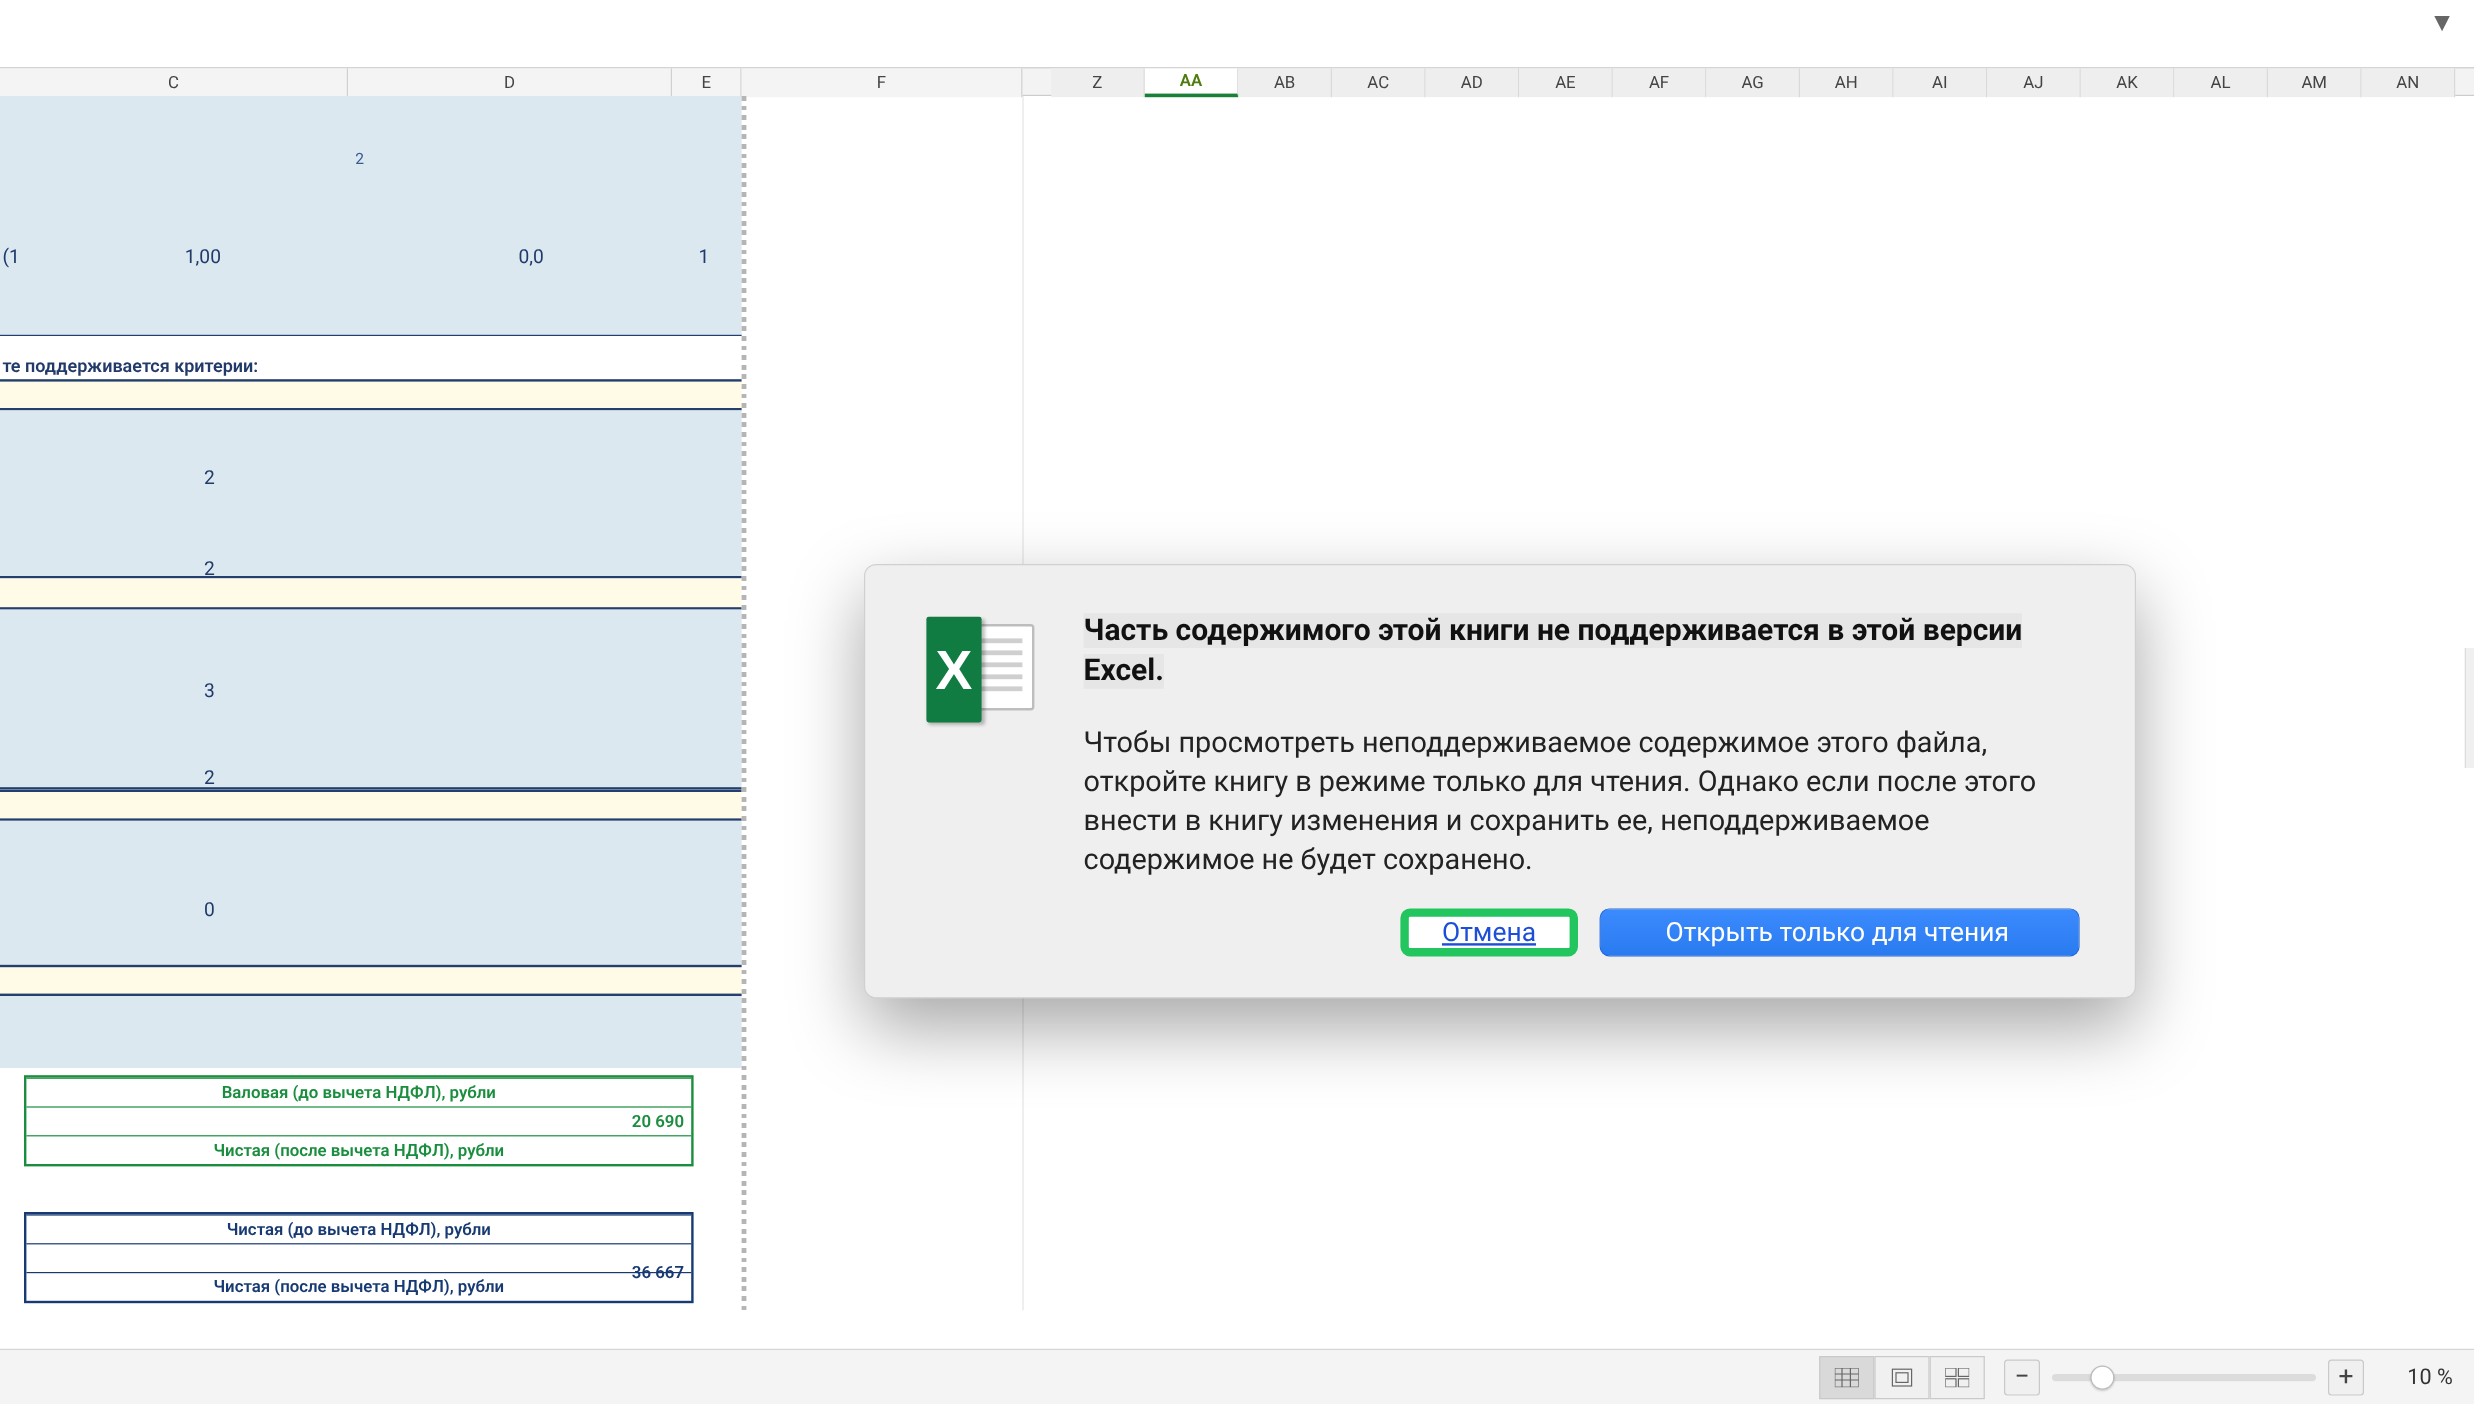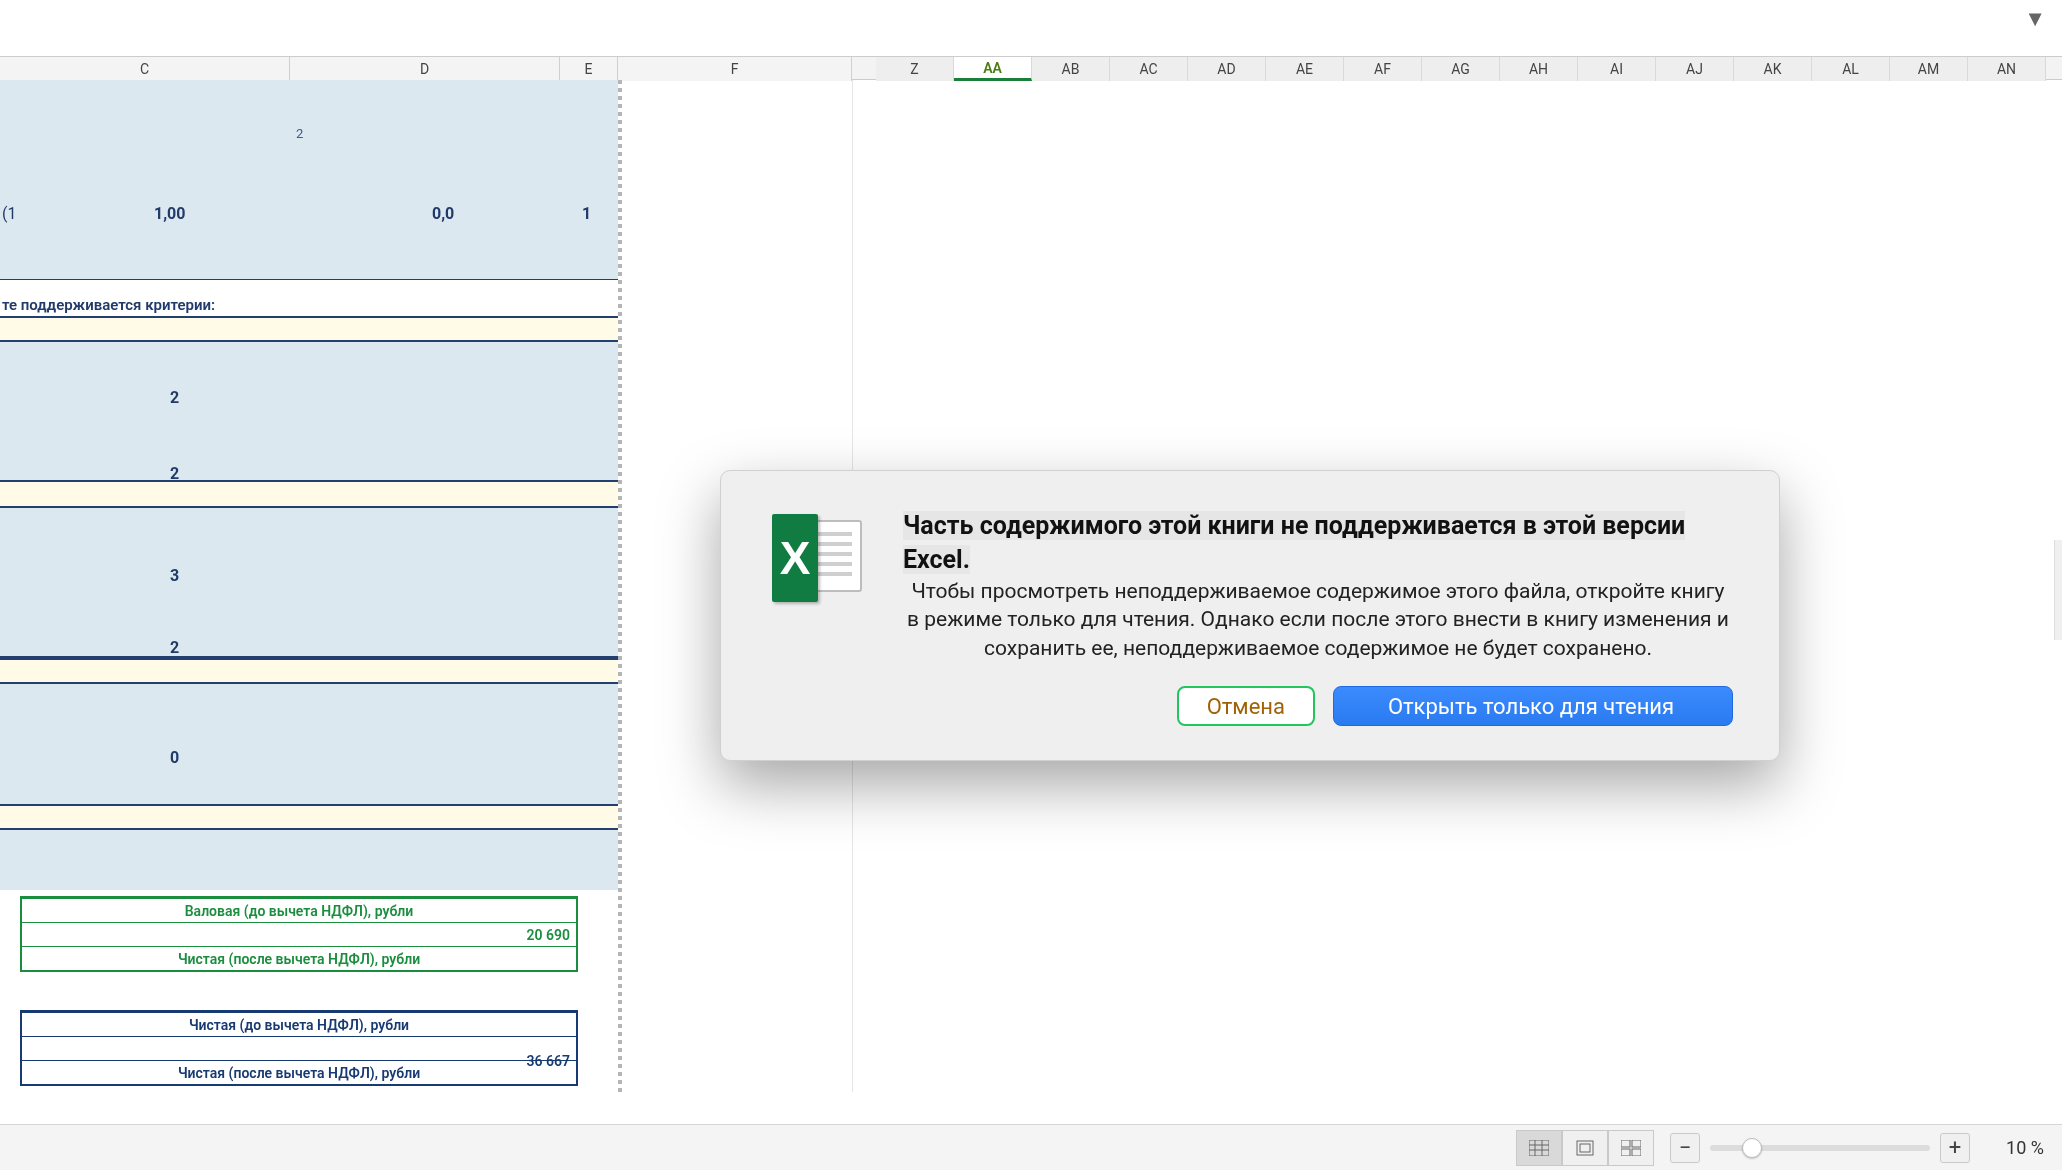--- a/index.html
+++ b/index.html
@@ -12,21 +12,21 @@
 .col-headers{position:absolute;top:56px;left:0;right:0;height:24px;border-top:1px solid #ccc;border-bottom:1px solid #ccc;background:#f3f3f3;display:flex;}
 .ch{height:24px;display:flex;align-items:center;justify-content:center;font-size:14px;color:#444;border-right:1px solid #d9d9d9;background:#eee;}
 .ch.sel{background:#fff;color:#4d7c0f;font-weight:600;border-bottom:3px solid #1a7f37;}
 .ch.pad{background:#f4f4f4;border-right:1px solid #d0d0d0;}
 
 
 .sheet{position:absolute;top:80px;left:0;width:618px;bottom:78px;}
 .zone{position:absolute;left:0;}
 .blue{background:#dce8f0;}
 .yellow{background:#fffbe6;}
-.vcell{position:absolute;font-size:16px;color:#213a6a;font-weight:700;}
+.vcell{position:absolute;font-size:16px;color:#213a6a;font-weight:400;}
 .lbl{position:absolute;font-size:15px;color:#213a6a;font-weight:600;}
 .tbl-green{position:absolute;left:20px;width:558px;border:2px solid #1a8e3e;}
 .tr-g{height:24px;border-top:1px solid #1a8e3e;display:flex;align-items:center;}
 .td-g{flex:1;text-align:center;font-size:14px;font-weight:600;color:#1a8e3e;}
 .td-g.r{text-align:right;padding-right:6px;}
 .tbl-blue{position:absolute;left:20px;width:558px;border:2px solid #183a72;}
 .tr-b{height:24px;border-top:1px solid #183a72;display:flex;align-items:center;}
 .td-b{flex:1;text-align:center;font-size:14px;font-weight:600;color:#183a72;}
 .td-b.r{text-align:right;padding-right:6px;margin-top:24px;}
 .u{}
@@ -37,24 +37,24 @@
 .overlay{position:absolute;inset:0;}
 .dialog{position:absolute;top:470px;left:720px;width:1060px;background:#efefef;border:1px solid #d0d0d0;border-radius:10px;box-shadow:0 24px 60px rgba(0,0,0,.35);padding:38px 46px 34px 46px;display:flex;gap:36px;}
 .dlg-icon{width:100px;height:100px;flex-shrink:0;display:flex;align-items:center;justify-content:center;}
 .xic{position:relative;width:90px;height:90px;}
 .xic .back{position:absolute;right:0;top:6px;width:56px;height:72px;background:#fff;border:2px solid #bdbdbd;border-radius:3px;}
 .xic .back .line{position:absolute;left:8px;right:8px;height:4px;background:#cfcfcf;}
 .xic .front{position:absolute;left:0;top:0;width:46px;height:88px;background:#107c41;border-radius:2px;display:flex;align-items:center;justify-content:center;box-shadow:2px 2px 3px rgba(0,0,0,.25);}
 .xic .front span{color:#fff;font-size:46px;font-weight:bold;font-family:Arial,sans-serif;}
 .dlg-body{flex:1;}
 .dlg-title{font-size:25px;font-weight:700;color:#111;background:#e6e6e6;display:inline;line-height:1.35;}
-.dlg-msg{font-size:21px;color:#222;line-height:1.36;text-align:center;}
+.dlg-msg{margin-top:26px;font-size:24px;color:#222;line-height:1.36;}
 .dlg-btns{margin-top:24px;display:flex;justify-content:flex-end;gap:18px;}
 .btn{height:40px;padding:0 28px;border-radius:8px;font-size:22px;display:flex;align-items:center;justify-content:center;cursor:pointer;}
-.btn-cancel{background:#fff;border:2px solid #22c55e;color:#a16207;}
+.btn-cancel{background:#fff;border:7px solid #22c55e;color:#1d4ed8;text-decoration:underline;}
 .btn-primary{background:linear-gradient(#3b8bff,#2b7bf0);border:1px solid #1f6ae0;color:#fff;min-width:400px;padding-left:24px;}
 
 
 .status{position:absolute;left:0;right:0;bottom:0;height:46px;background:#f4f4f4;border-top:1px solid #d6d6d6;display:flex;align-items:center;justify-content:flex-end;padding:0 18px;gap:16px;}
 .view-btns{display:flex;gap:0;}
 .vbtn{width:46px;height:36px;border:1px solid #c9c9c9;display:flex;align-items:center;justify-content:center;background:#f0f0f0;}
 .vbtn.active{background:#d9d9d9;}
 .zgroup{display:flex;align-items:center;gap:10px;}
 .zbtn{width:30px;height:30px;border:1px solid #c9c9c9;border-radius:3px;display:flex;align-items:center;justify-content:center;font-size:22px;color:#444;background:#f0f0f0;}
 .slider{width:220px;height:6px;background:#dcdcdc;border-radius:3px;position:relative;}

